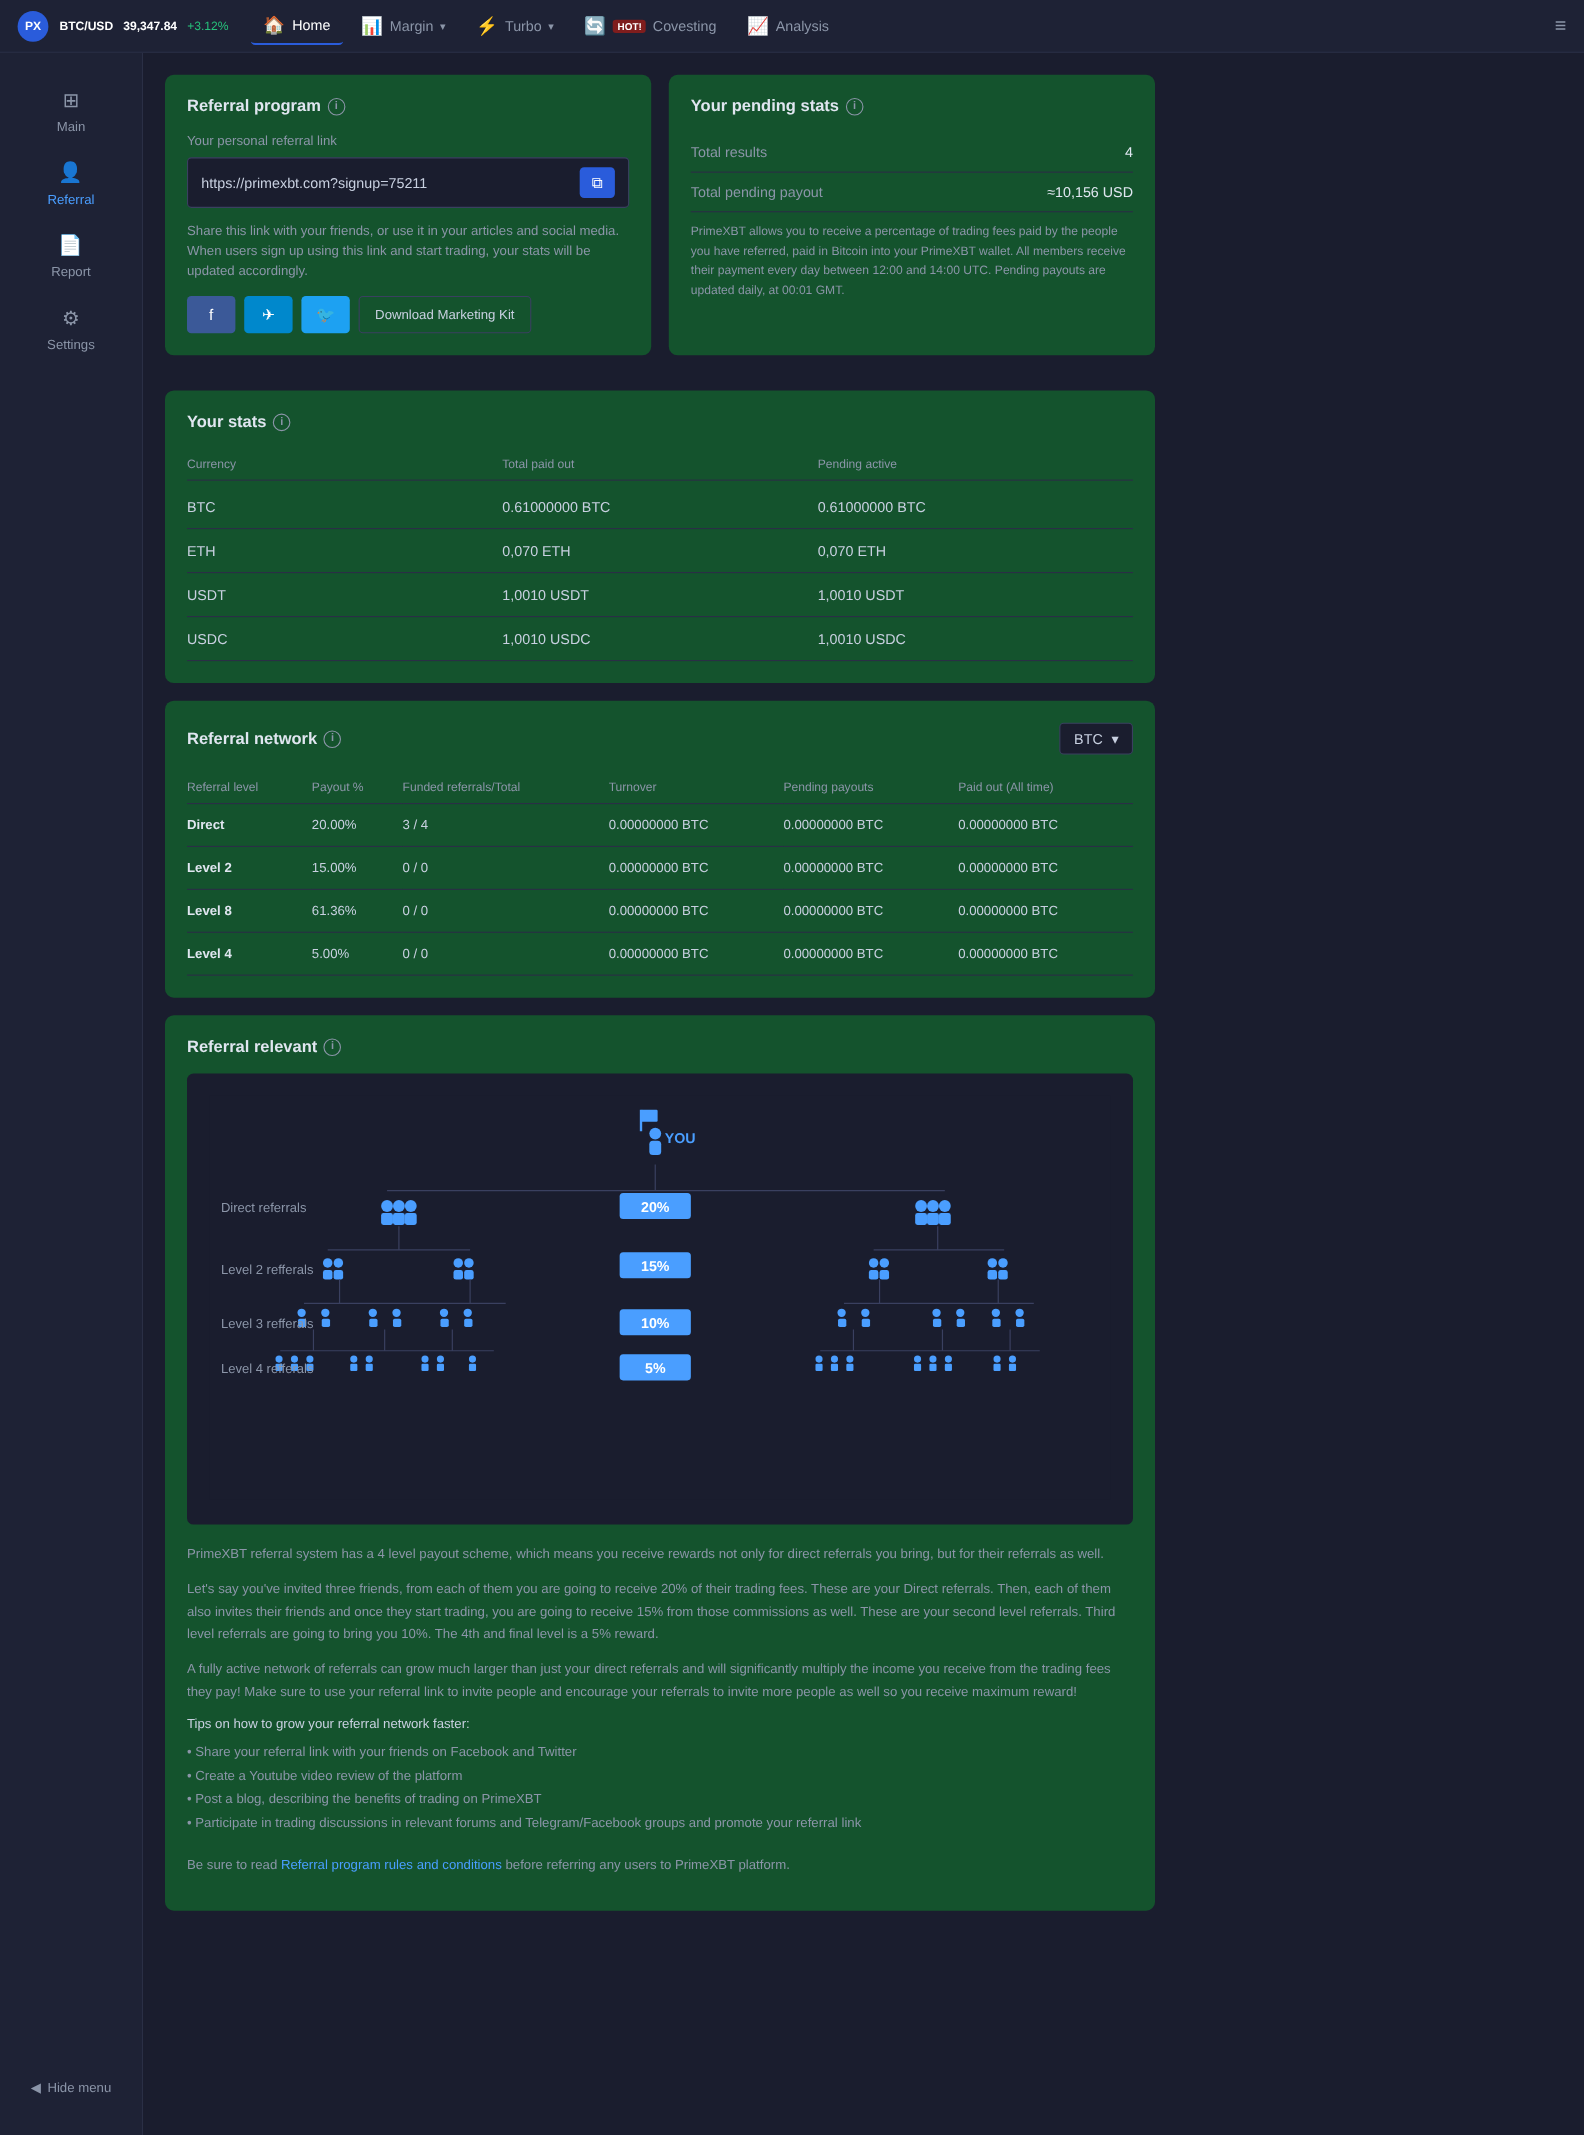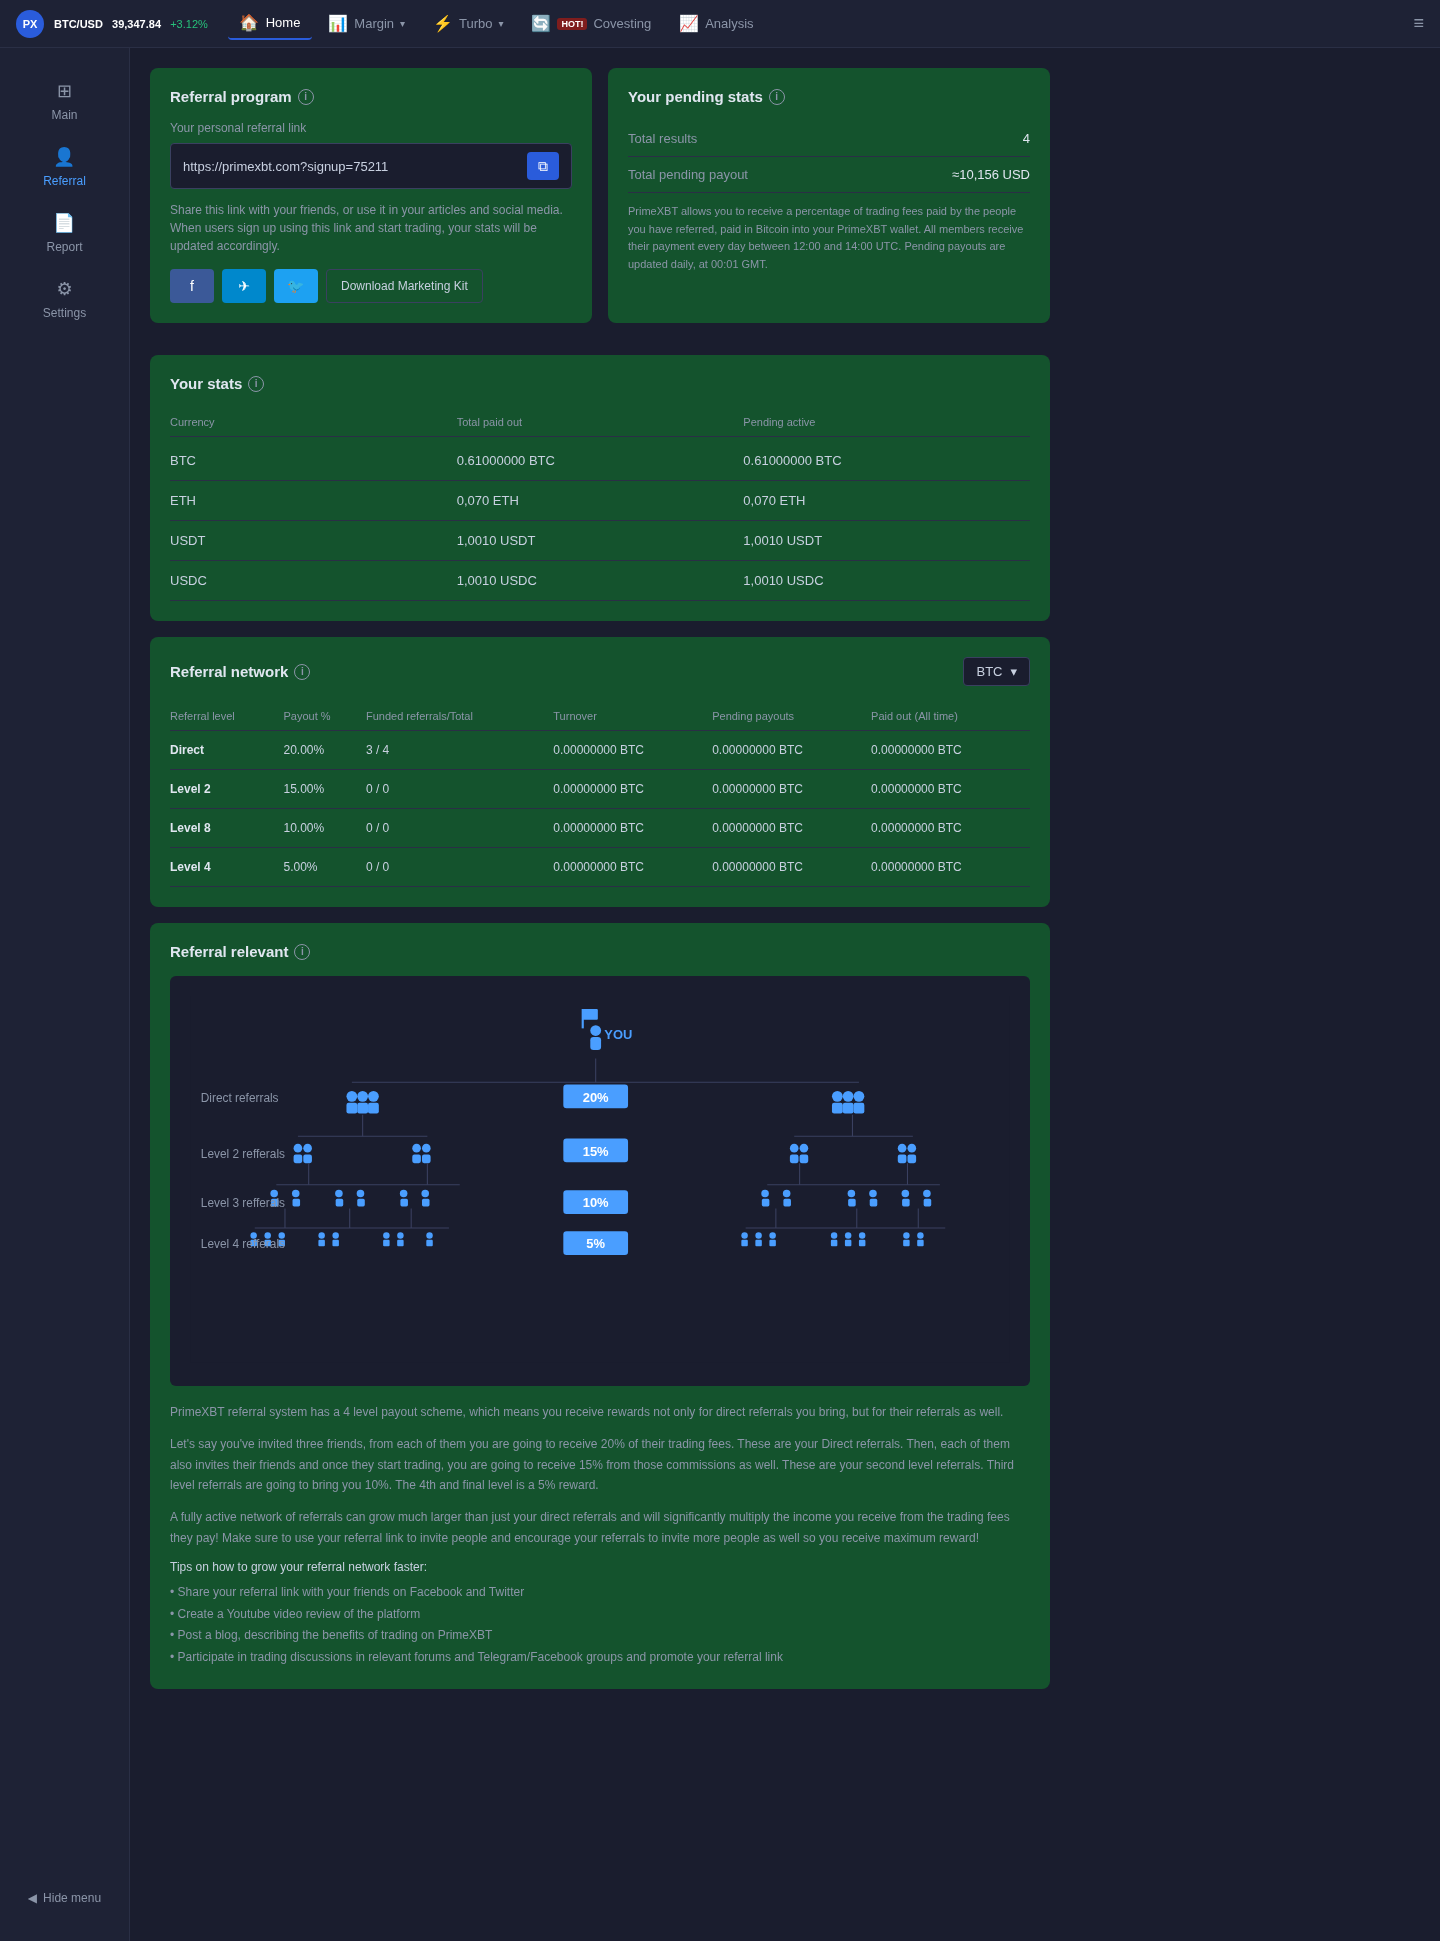--- a/index.html
+++ b/index.html
@@ -478,21 +478,21 @@
         <tr>
           <td>Level 2</td>
           <td>15.00%</td>
           <td>0 / 0</td>
           <td>0.00000000 BTC</td>
           <td>0.00000000 BTC</td>
           <td>0.00000000 BTC</td>
         </tr>
         <tr>
           <td>Level 8</td>
-          <td>10.00%</td>
+          <td>61.36%</td>
           <td>0 / 0</td>
           <td>0.00000000 BTC</td>
           <td>0.00000000 BTC</td>
           <td>0.00000000 BTC</td>
         </tr>
         <tr>
           <td>Level 4</td>
           <td>5.00%</td>
           <td>0 / 0</td>
           <td>0.00000000 BTC</td>
@@ -737,15 +737,20 @@
     <p class="description-text">PrimeXBT referral system has a 4 level payout scheme, which means you receive rewards not only for direct referrals you bring, but for their referrals as well.</p>
     <p class="description-text">Let's say you've invited three friends, from each of them you are going to receive 20% of their trading fees. These are your Direct referrals. Then, each of them also invites their friends and once they start trading, you are going to receive 15% from those commissions as well. These are your second level referrals. Third level referrals are going to bring you 10%. The 4th and final level is a 5% reward.</p>
     <p class="description-text">A fully active network of referrals can grow much larger than just your direct referrals and will significantly multiply the income you receive from the trading fees they pay! Make sure to use your referral link to invite people and encourage your referrals to invite more people as well so you receive maximum reward!</p>
 
     <p class="tips-title">Tips on how to grow your referral network faster:</p>
     <p class="tip-item">• Share your referral link with your friends on Facebook and Twitter</p>
     <p class="tip-item">• Create a Youtube video review of the platform</p>
     <p class="tip-item">• Post a blog, describing the benefits of trading on PrimeXBT</p>
     <p class="tip-item">• Participate in trading discussions in relevant forums and Telegram/Facebook groups and promote your referral link</p>
 
+    <p class="description-text" style="margin-top:16px">
+      <span>Be sure to read </span>
+      <a href="#" style="color:#4a9eff; text-decoration:none;">Referral program rules and conditions</a>
+      <span> before referring any users to PrimeXBT platform.</span>
+    </p>
   </div>
 
 </main>
 
 </body></html>

